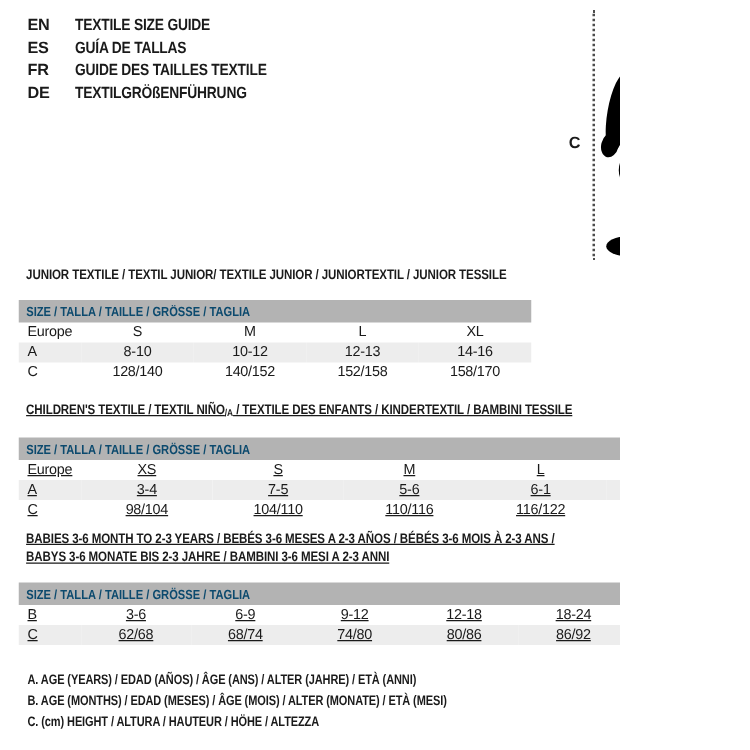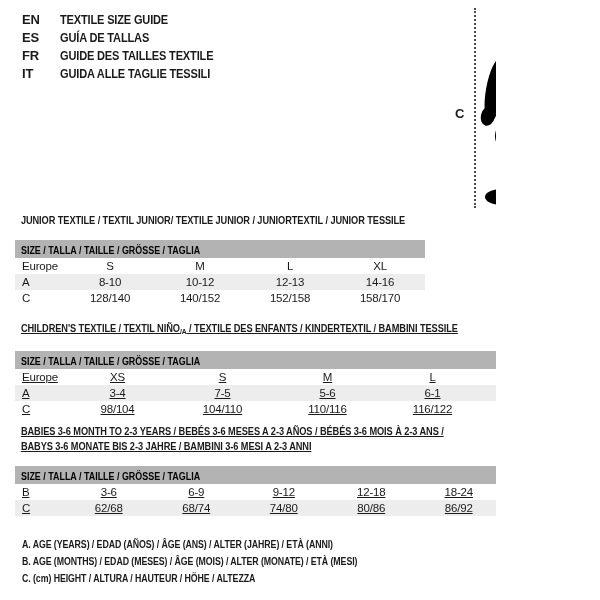--- a/index.html
+++ b/index.html
@@ -19,21 +19,21 @@
   .baby-svg {position:absolute; left:0; top:0;}
   
   .section {position:absolute; left:15px;}
   .sec1 {top:213px; width:410px;}
   .sec2 {top:321px; width:575px;text-decoration:underline;}
   .sec3 {top:424px; width:575px;text-decoration:underline;}
   .tbl-title {font-size:11px; font-weight:bold; line-height:15px; padding-left:7px;
     white-space:nowrap; transform:scaleX(0.84); transform-origin:0 0; margin-bottom:12px; letter-spacing:-0.1px;}
   .sub-a {font-size:8px; vertical-align:-2px;}
   table.size-table {border-collapse:collapse; table-layout:fixed; width:100%;}
-  th.bar {background:#b3b3b3; height:15px; text-align:left; padding:0; color:#000000;}
+  th.bar {background:#b3b3b3; height:15px; text-align:left; padding:0; color:#0c4a6e;}
   th.bar .bar-inner {display:inline-block; font-size:10.5px; font-weight:bold; padding-left:7px;
     transform:scaleX(0.85); transform-origin:0 50%; white-space:nowrap;}
   td {height:16px; font-size:11.5px; text-align:center; vertical-align:middle; padding:0; letter-spacing:-0.2px;}
   td.lbl {text-align:left; padding-left:7px;margin-left:16px;}
   tr.shaded td {background:#ededed;}
   
   .notes {position:absolute; left:22px; top:536px;}
   .note {line-height:17px; font-size:11px; font-weight:bold; white-space:nowrap;
     transform:scaleX(0.8); transform-origin:0 0; letter-spacing:-0.1px;}
 </style>
@@ -46,21 +46,21 @@
     <div class="lang-row">
       <span class="lang-code">EN</span><span class="lang-text">TEXTILE SIZE GUIDE</span>
     </div>
     <div class="lang-row">
       <span class="lang-code">ES</span><span class="lang-text">GUÍA DE TALLAS</span>
     </div>
     <div class="lang-row">
       <span class="lang-code">FR</span><span class="lang-text">GUIDE DES TAILLES TEXTILE</span>
     </div>
     <div class="lang-row">
-      <span class="lang-code">IT</span><span class="lang-text">GUIDA ALLE TAGLIE TESSILI</span>
+      <span class="lang-code">DE</span><span class="lang-text">TEXTILGRÖßENFÜHRUNG</span>
     </div>
   </div>
 
   <div class="figure">
     <span class="dim-label">C</span>
     <div class="dim-line"></div>
     <svg class="baby-svg" width="160" height="215" viewBox="0 0 160 215">
       <g fill="#000000">
 
         <ellipse cx="68" cy="40" rx="6" ry="9"></ellipse>

